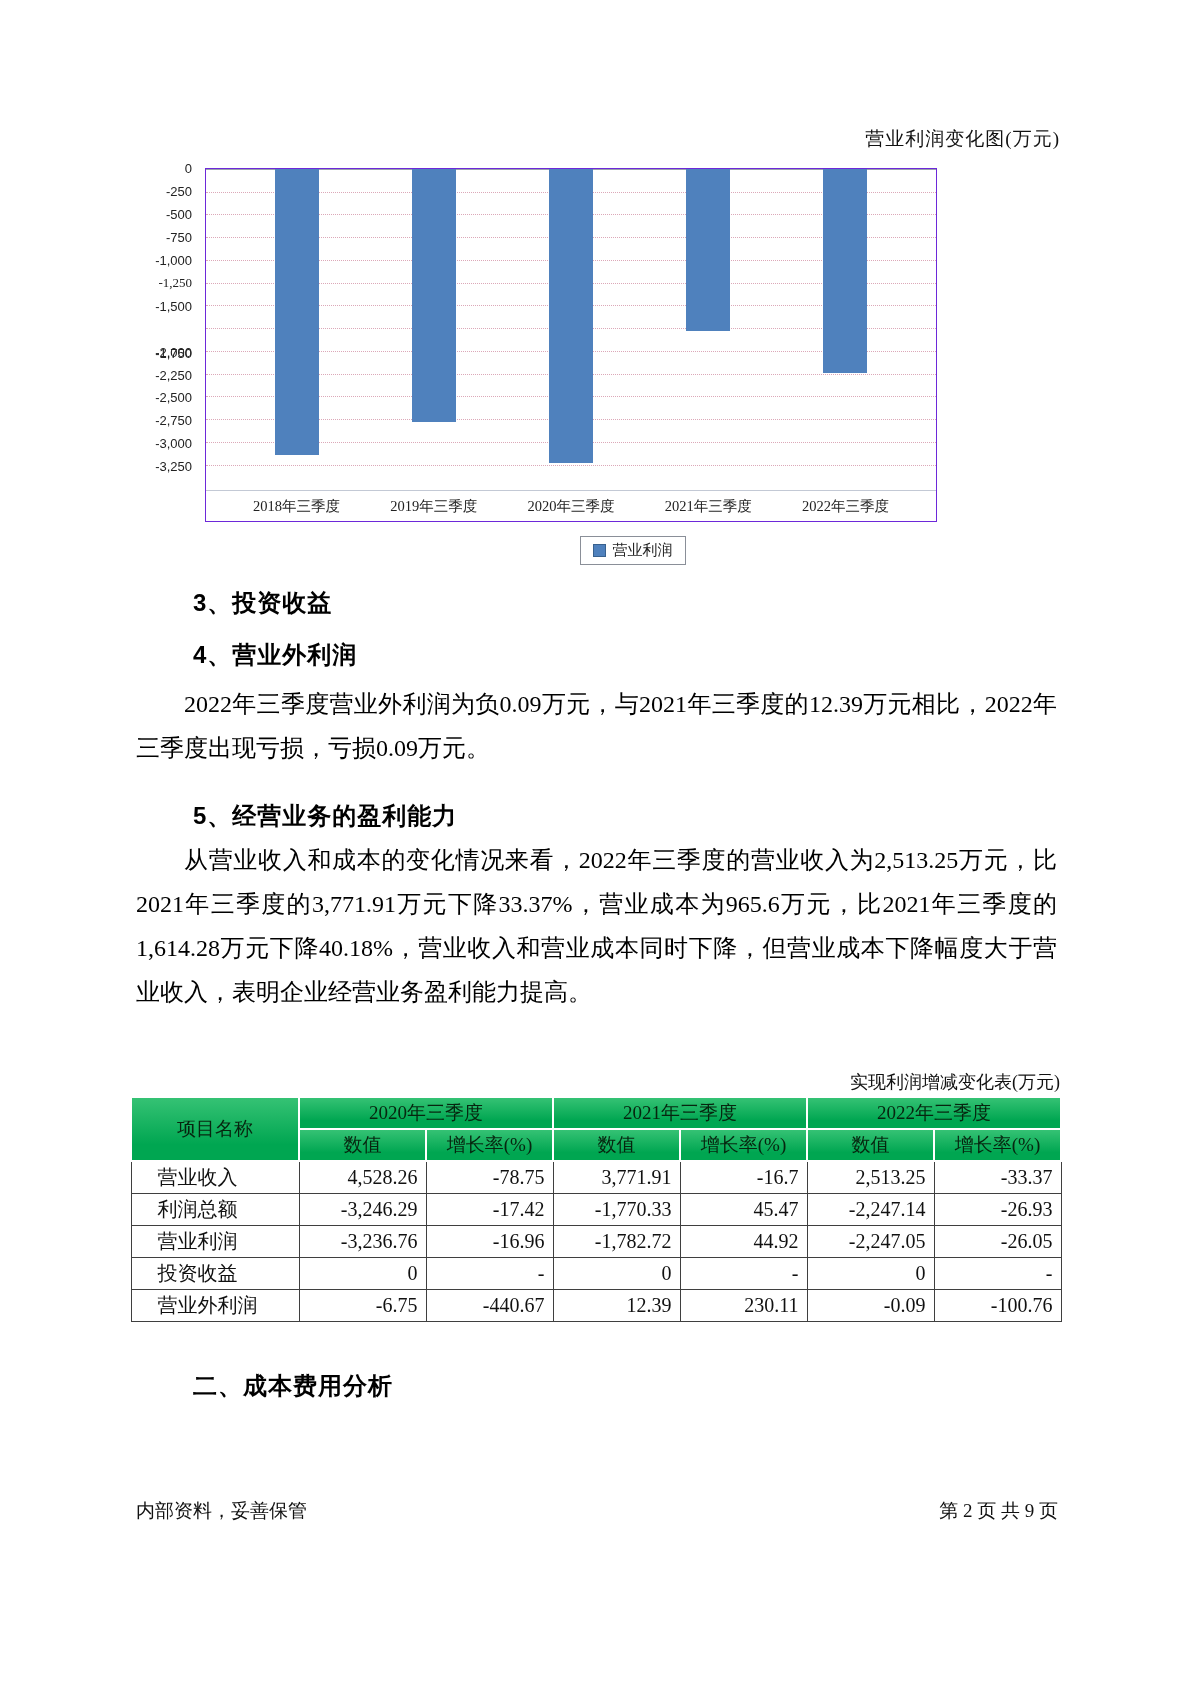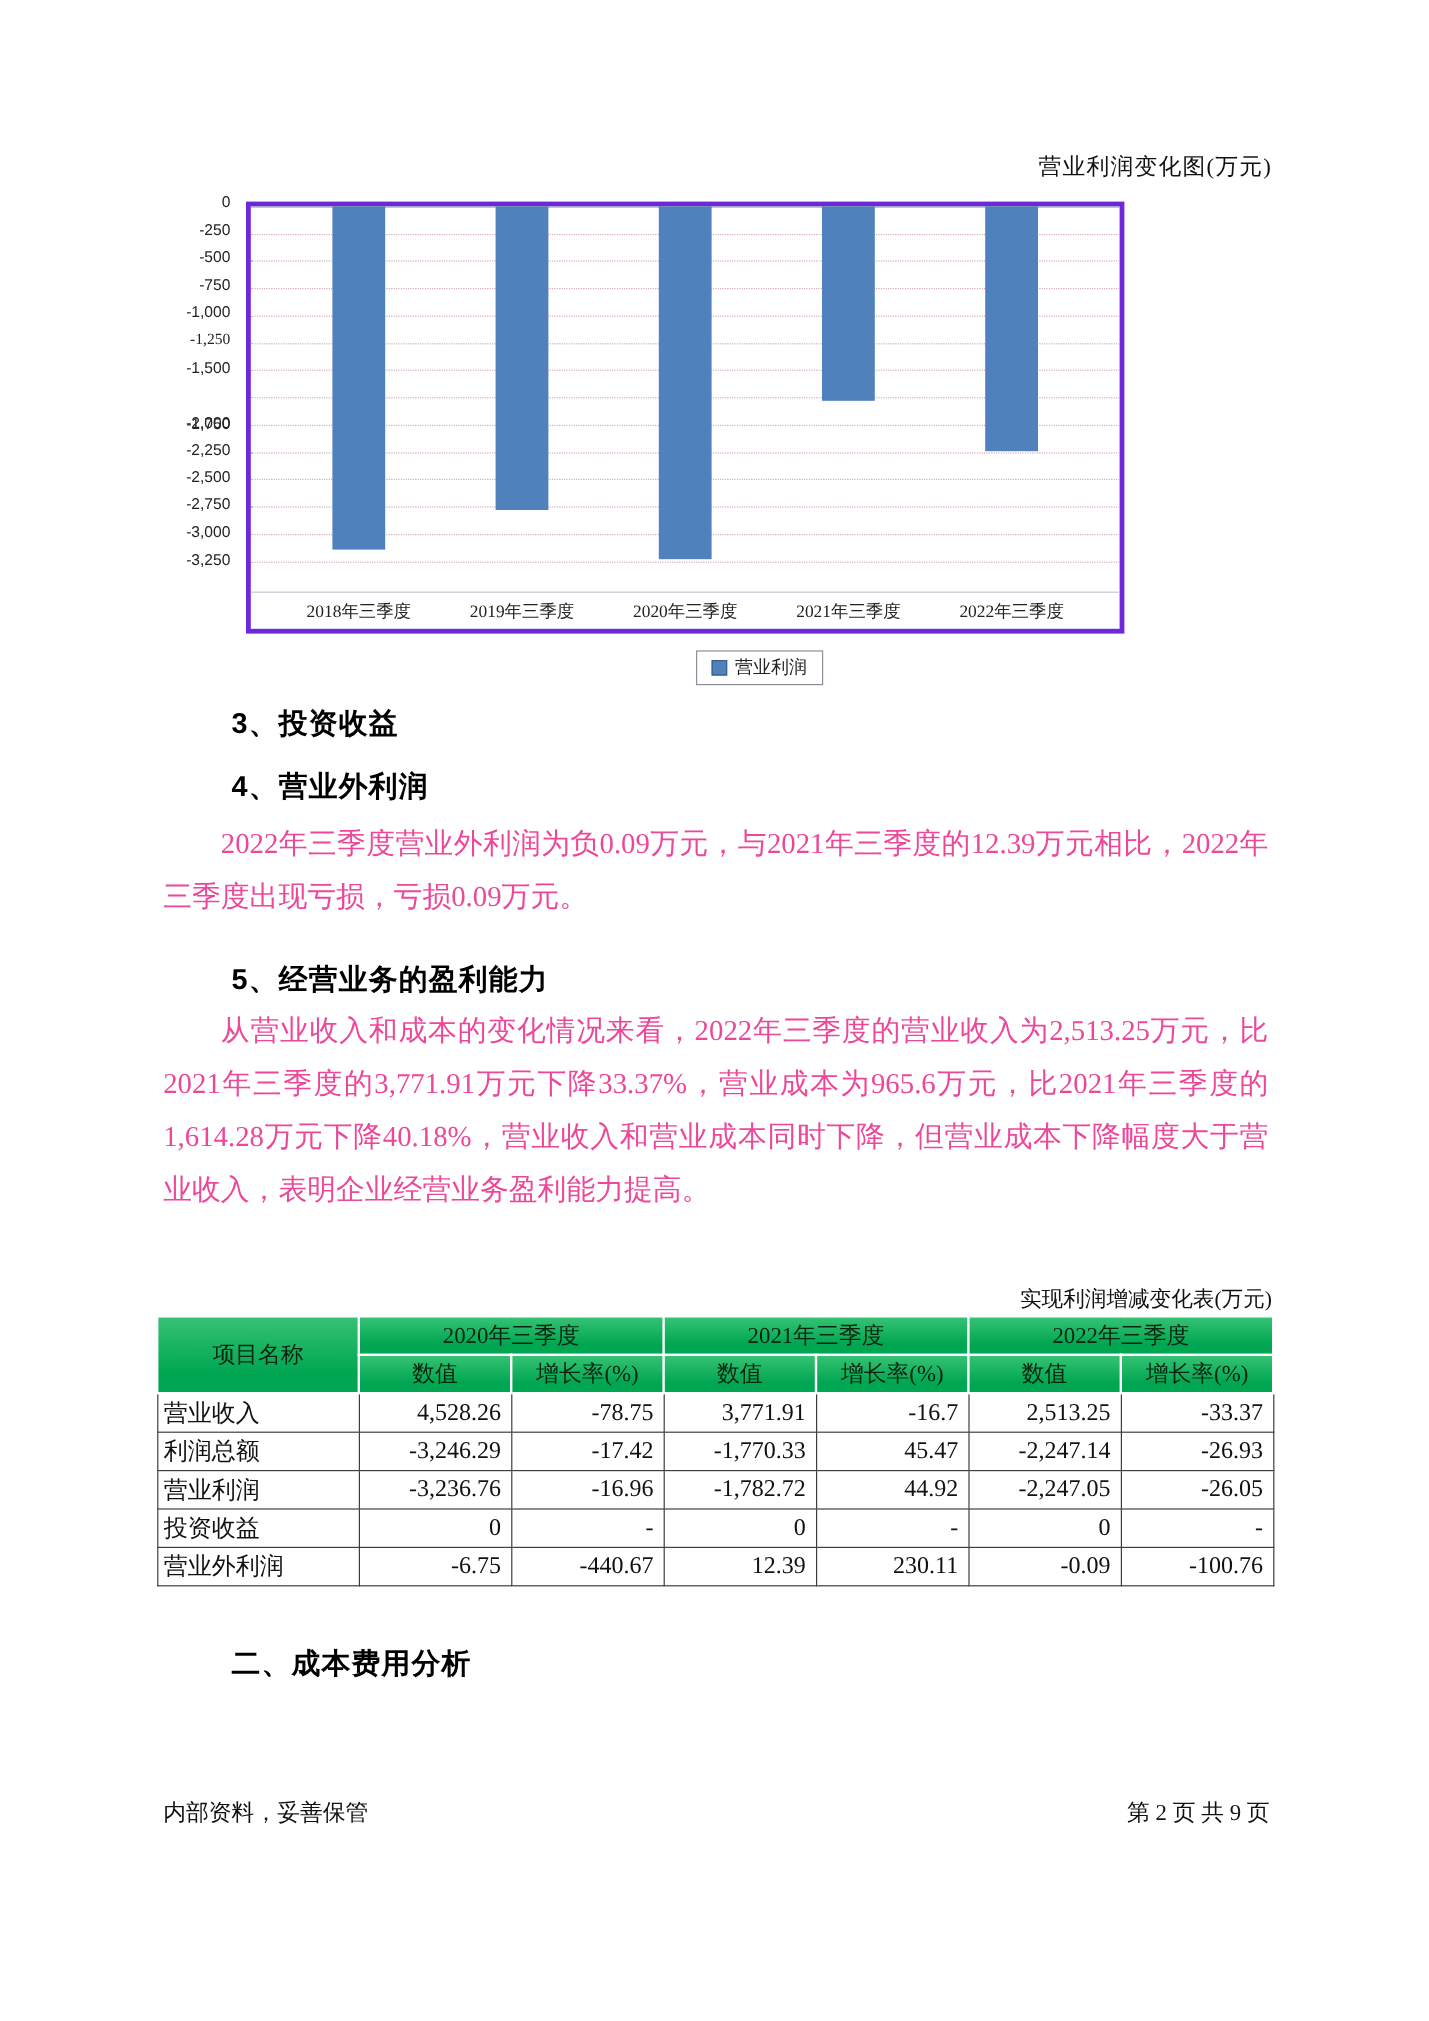--- a/index.html
+++ b/index.html
@@ -9,53 +9,53 @@
     font-family:"Liberation Serif","DejaVu Serif",serif; color:#111; overflow:hidden;
   }
 
   
   .chart-block { position:absolute; left:130px; top:126px; width:930px; }
   .chart-title { text-align:right; font-size:19px; color:#111; letter-spacing:1px; }
   .chart-inner { position:relative; margin-top:16px; }
   .yaxis { position:absolute; left:0; top:0; width:70px; height:324px; }
   .ytick { position:absolute; right:8px; transform:translateY(-50%);
            font-family:"Liberation Sans","DejaVu Sans",sans-serif; font-size:13px; color:#222; }
-  .chart-frame { margin-left:75px; width:732px; border:4px solid #6d28d9; background:#fff; }
+  .chart-frame { margin-left:75px; width:732px; border:1px solid #6d28d9; background:#fff; }
   .plot { position:relative; height:322px; border-bottom:1px solid #c3c9d5; }
   .gridlines { position:absolute; inset:0; }
   .gridline { position:absolute; left:0; right:0; border-top:1px dotted #dca8b8; }
   .gridline.zero { border-top:1px solid #98a0ae; }
   .bars { position:absolute; inset:0; display:flex; padding:0 22px; }
   .bar-slot { flex:1; display:flex; justify-content:center; align-items:flex-start; }
   .bar { width:44px; background:#4f81bd; }
   .xaxis { display:flex; padding:0 22px; height:30px; align-items:center; }
   .xlab { flex:1; text-align:center; font-size:14.5px; color:#222; }
   .legend { margin:14px 0 0 75px; display:flex; justify-content:center; }
   .legend-box { display:inline-flex; align-items:center; gap:7px; border:1px solid #8a8f98;
                 padding:4px 12px; font-size:15px; color:#222; background:#fff; }
   .legend-swatch { width:13px; height:13px; background:#4f81bd; border:1px solid #38618e; display:inline-block; }
 
   
   .hnum { position:absolute; left:193px; font-size:24px; font-weight:bold; color:#000;
           font-family:"Liberation Sans","DejaVu Sans",sans-serif; letter-spacing:1px;margin-top:22px; }
   .para { position:absolute; left:136px; width:921px; font-size:24px; line-height:44px;
-          text-indent:2em; color:#ec4899; text-align:justify; }
+          text-indent:2em; color:#000000; text-align:justify; }
 
   
   .table-title { position:absolute; left:130px; top:1070px; width:930px; text-align:right;
                  font-size:18px; color:#111; }
   table.fin { position:absolute; left:130px; top:1096px; width:930px; border-collapse:collapse;
               font-size:19px; table-layout:fixed; }
   .fin col.c-name { width:168px; }
   .fin col.c-num  { width:127px; }
   .fin thead th { background:linear-gradient(180deg,#35c274 0%,#00a651 75%);
                   border:2px solid #ffffff; font-weight:normal; height:32px;
                   color:#07250f; text-align:center; }
   .fin tbody td { border:1px solid #3f3f3f; height:31px; padding:2px 8px; color:#111; font-size:20px; }
-  .fin td.name { text-align:left; padding-left:5px; }
+  .fin td.name { text-align:left; padding-left:26px; }
   .fin td.num  { text-align:right; }
 
   
   .footer-left  { position:absolute; left:136px; top:1498px; font-size:19px;
                   font-family:"Liberation Sans","DejaVu Sans",sans-serif; color:#111; }
   .footer-right { position:absolute; right:133px; top:1498px; font-size:19px; color:#111; }
 </style>
 </head>
 <body>
 

